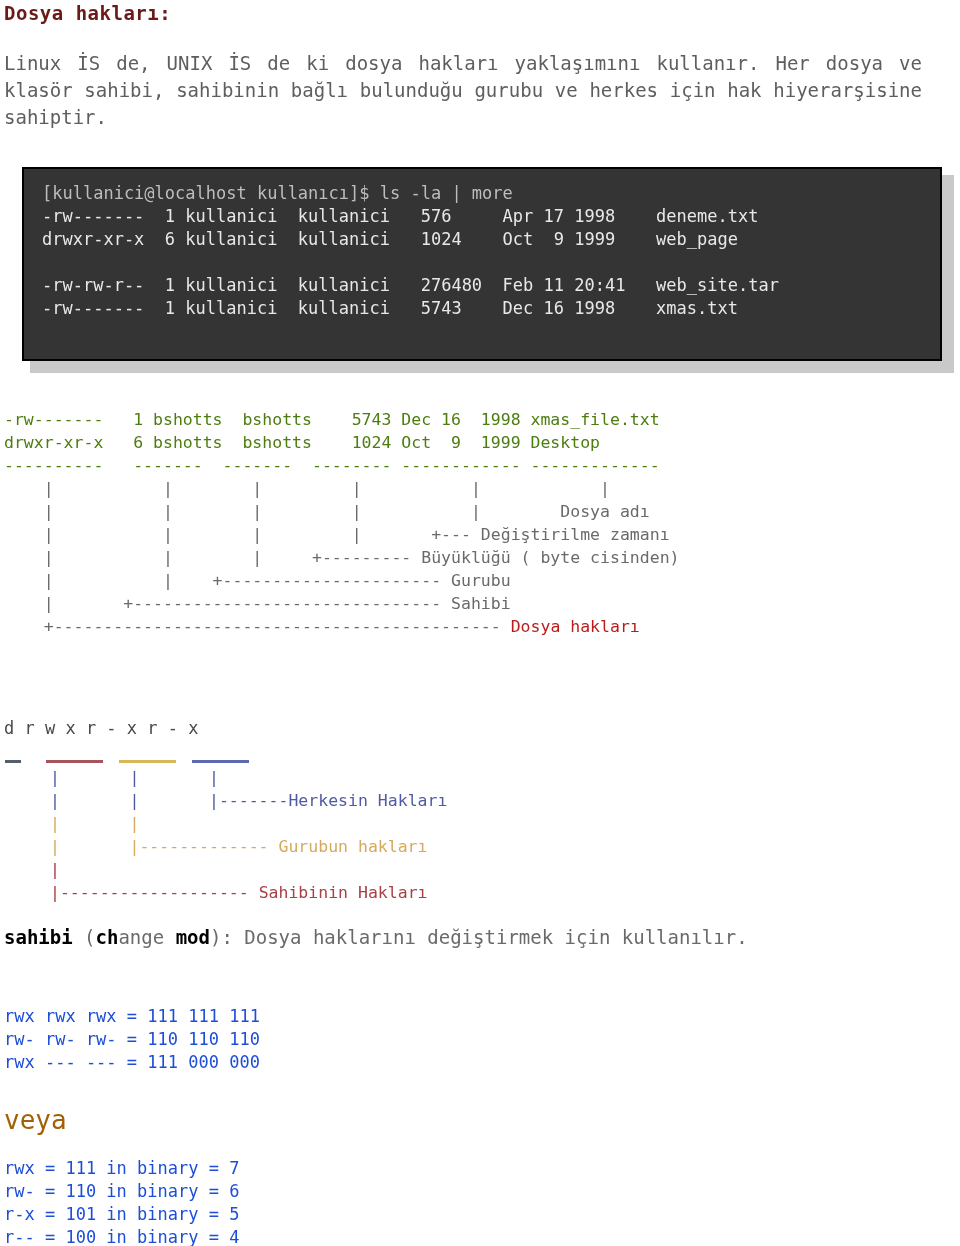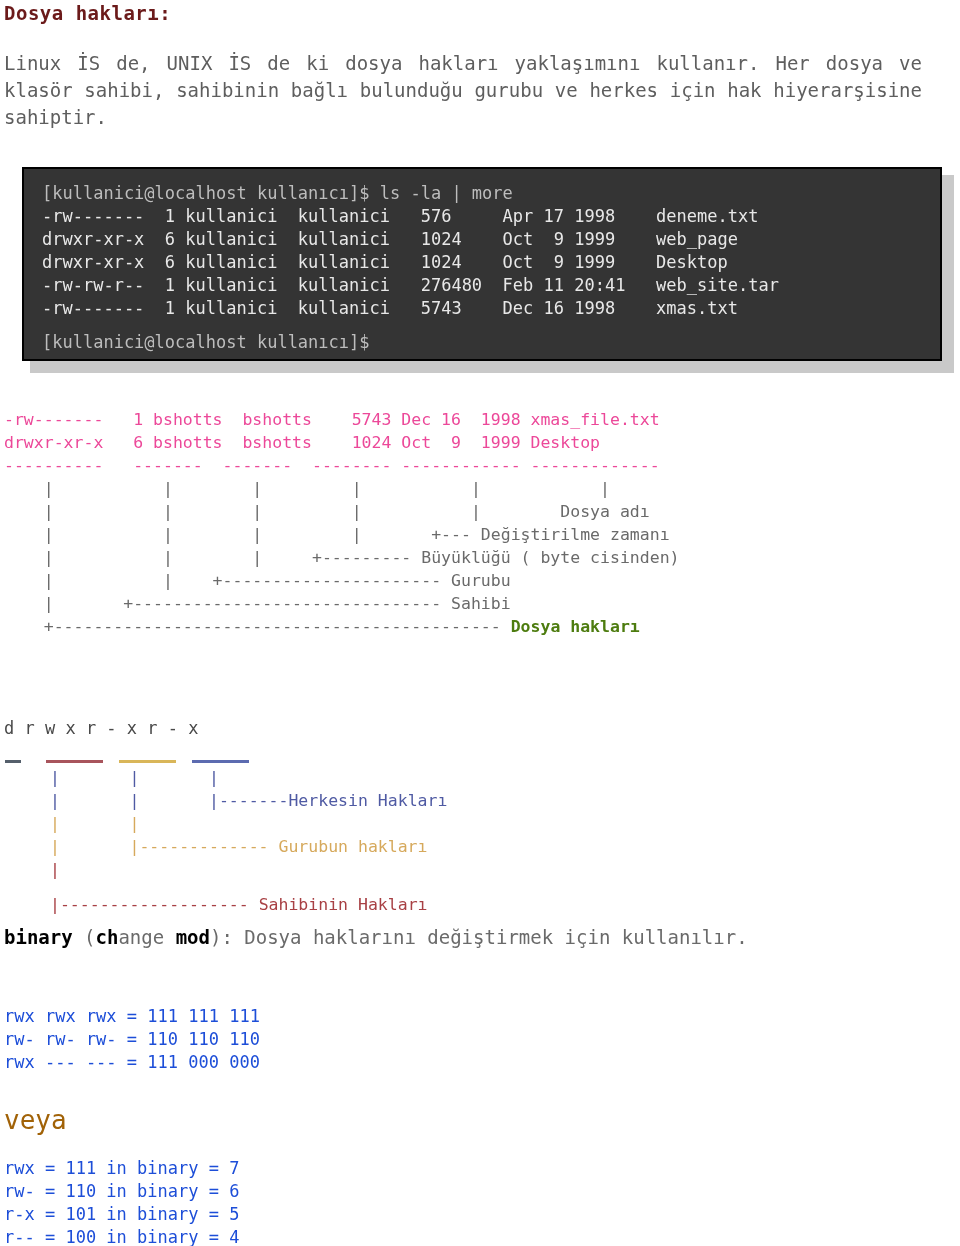--- a/index.html
+++ b/index.html
@@ -89,25 +89,25 @@
   
   .ascii {
     position: absolute;
     left: 4px;
     font-family: "DejaVu Sans Mono", "Liberation Mono", monospace;
     font-size: 16.5px;
     line-height: 23px;
     white-space: pre;
     color: #6a6a6a;
   }
-  .ascii-dark { color: #ec4899; }
+  .ascii-dark { color: #4d7c0f; }
 
   .lbl-bold {
-    font-weight: bold;
-    color: #4d7c0f;
+    font-weight: normal;
+    color: #b91c1c;
   }
 
   
   .haklar {
     position: absolute;
     left: 4px;
     top: 660px;
     font-size: 19px;
     color: #5e5e5e;
     white-space: pre;
@@ -188,24 +188,22 @@
   <div class="doc-title">Dosya hakları:</div>
 
   <div class="intro">Linux İS de,  UNIX İS de ki dosya hakları yaklaşımını kullanır.  Her dosya ve klasör sahibi, sahibinin bağlı bulunduğu gurubu ve herkes için hak hiyerarşisine sahiptir.</div>
 
   <div class="term-wrap">
     <div class="term-shadow"></div>
     <div class="term-box">
       <div class="term-line term-dim" style="top:14px;">[kullanici@localhost kullanıcı]$ ls -la | more</div>
       <div class="term-line" style="top:37px;">-rw-------  1 kullanici  kullanici   576     Apr 17 1998    deneme.txt</div>
       <div class="term-line" style="top:60px;">drwxr-xr-x  6 kullanici  kullanici   1024    Oct  9 1999    web_page</div>
-      <div class="term-line" style="top:83px;">drwxr-xr-x  6 kullanici  kullanici   1024    Oct  9 1999    Desktop</div>
       <div class="term-line" style="top:106px;">-rw-rw-r--  1 kullanici  kullanici   276480  Feb 11 20:41   web_site.tar</div>
       <div class="term-line" style="top:129px;">-rw-------  1 kullanici  kullanici   5743    Dec 16 1998    xmas.txt</div>
-      <div class="term-line term-dim" style="top:163px;">[kullanici@localhost kullanıcı]$</div>
     </div>
   </div>
 
   <div class="ascii ascii-dark" style="top:408px;">-rw-------   1 bshotts  bshotts    5743 Dec 16  1998 xmas_file.txt</div>
   <div class="ascii ascii-dark" style="top:431px;">drwxr-xr-x   6 bshotts  bshotts    1024 Oct  9  1999 Desktop</div>
   <div class="ascii ascii-dark" style="top:454px;">----------   -------  -------  -------- ------------ -------------</div>
 
   <div class="ascii" style="top:477px;">    |           |        |         |           |            |</div>
   <div class="ascii" style="top:500px;">    |           |        |         |           |        Dosya adı</div>
   <div class="ascii" style="top:523px;">    |           |        |         |       +--- Değiştirilme zamanı</div>
@@ -220,23 +218,23 @@
   <div class="bar bar-d"></div>
   <div class="bar bar-own"></div>
   <div class="bar bar-grp"></div>
   <div class="bar bar-oth"></div>
 
   <div class="tree c-other" style="top:766px; left:50px;">|       |       |</div>
   <div class="tree" style="top:789px; left:50px;"><span class="c-other">|       |       |-------</span><span class="c-other">Herkesin Hakları</span></div>
   <div class="tree c-group" style="top:812px; left:50px;">|       |</div>
   <div class="tree" style="top:835px; left:50px;"><span class="c-group">|       |------------- </span><span class="c-group">Gurubun hakları</span></div>
   <div class="tree c-owner" style="top:858px; left:50px;">|</div>
-  <div class="tree" style="top:881px; left:50px;margin-top:12px;"><span class="c-owner">|------------------- </span><span class="c-owner">Sahibinin Hakları</span></div>
-
-  <div class="chmod-p"><b>binary</b><span> (</span><b>ch</b><span>ange </span><b>mod</b><span>): </span><span>Dosya haklarını değiştirmek için kullanılır.</span></div>
+  <div class="tree" style="top:881px; left:50px;"><span class="c-owner">|------------------- </span><span class="c-owner">Sahibinin Hakları</span></div>
+
+  <div class="chmod-p"><b>sahibi</b><span> (</span><b>ch</b><span>ange </span><b>mod</b><span>): </span><span>Dosya haklarını değiştirmek için kullanılır.</span></div>
 
   <div class="mono-block" style="top:1005px;">rwx rwx rwx = 111 111 111</div>
   <div class="mono-block" style="top:1028px;">rw- rw- rw- = 110 110 110</div>
   <div class="mono-block" style="top:1051px;">rwx --- --- = 111 000 000</div>
 
   <div class="veya">veya</div>
 
   <div class="mono-block" style="top:1157px;">rwx = 111 in binary = 7</div>
   <div class="mono-block" style="top:1180px;">rw- = 110 in binary = 6</div>
   <div class="mono-block" style="top:1203px;">r-x = 101 in binary = 5</div>

